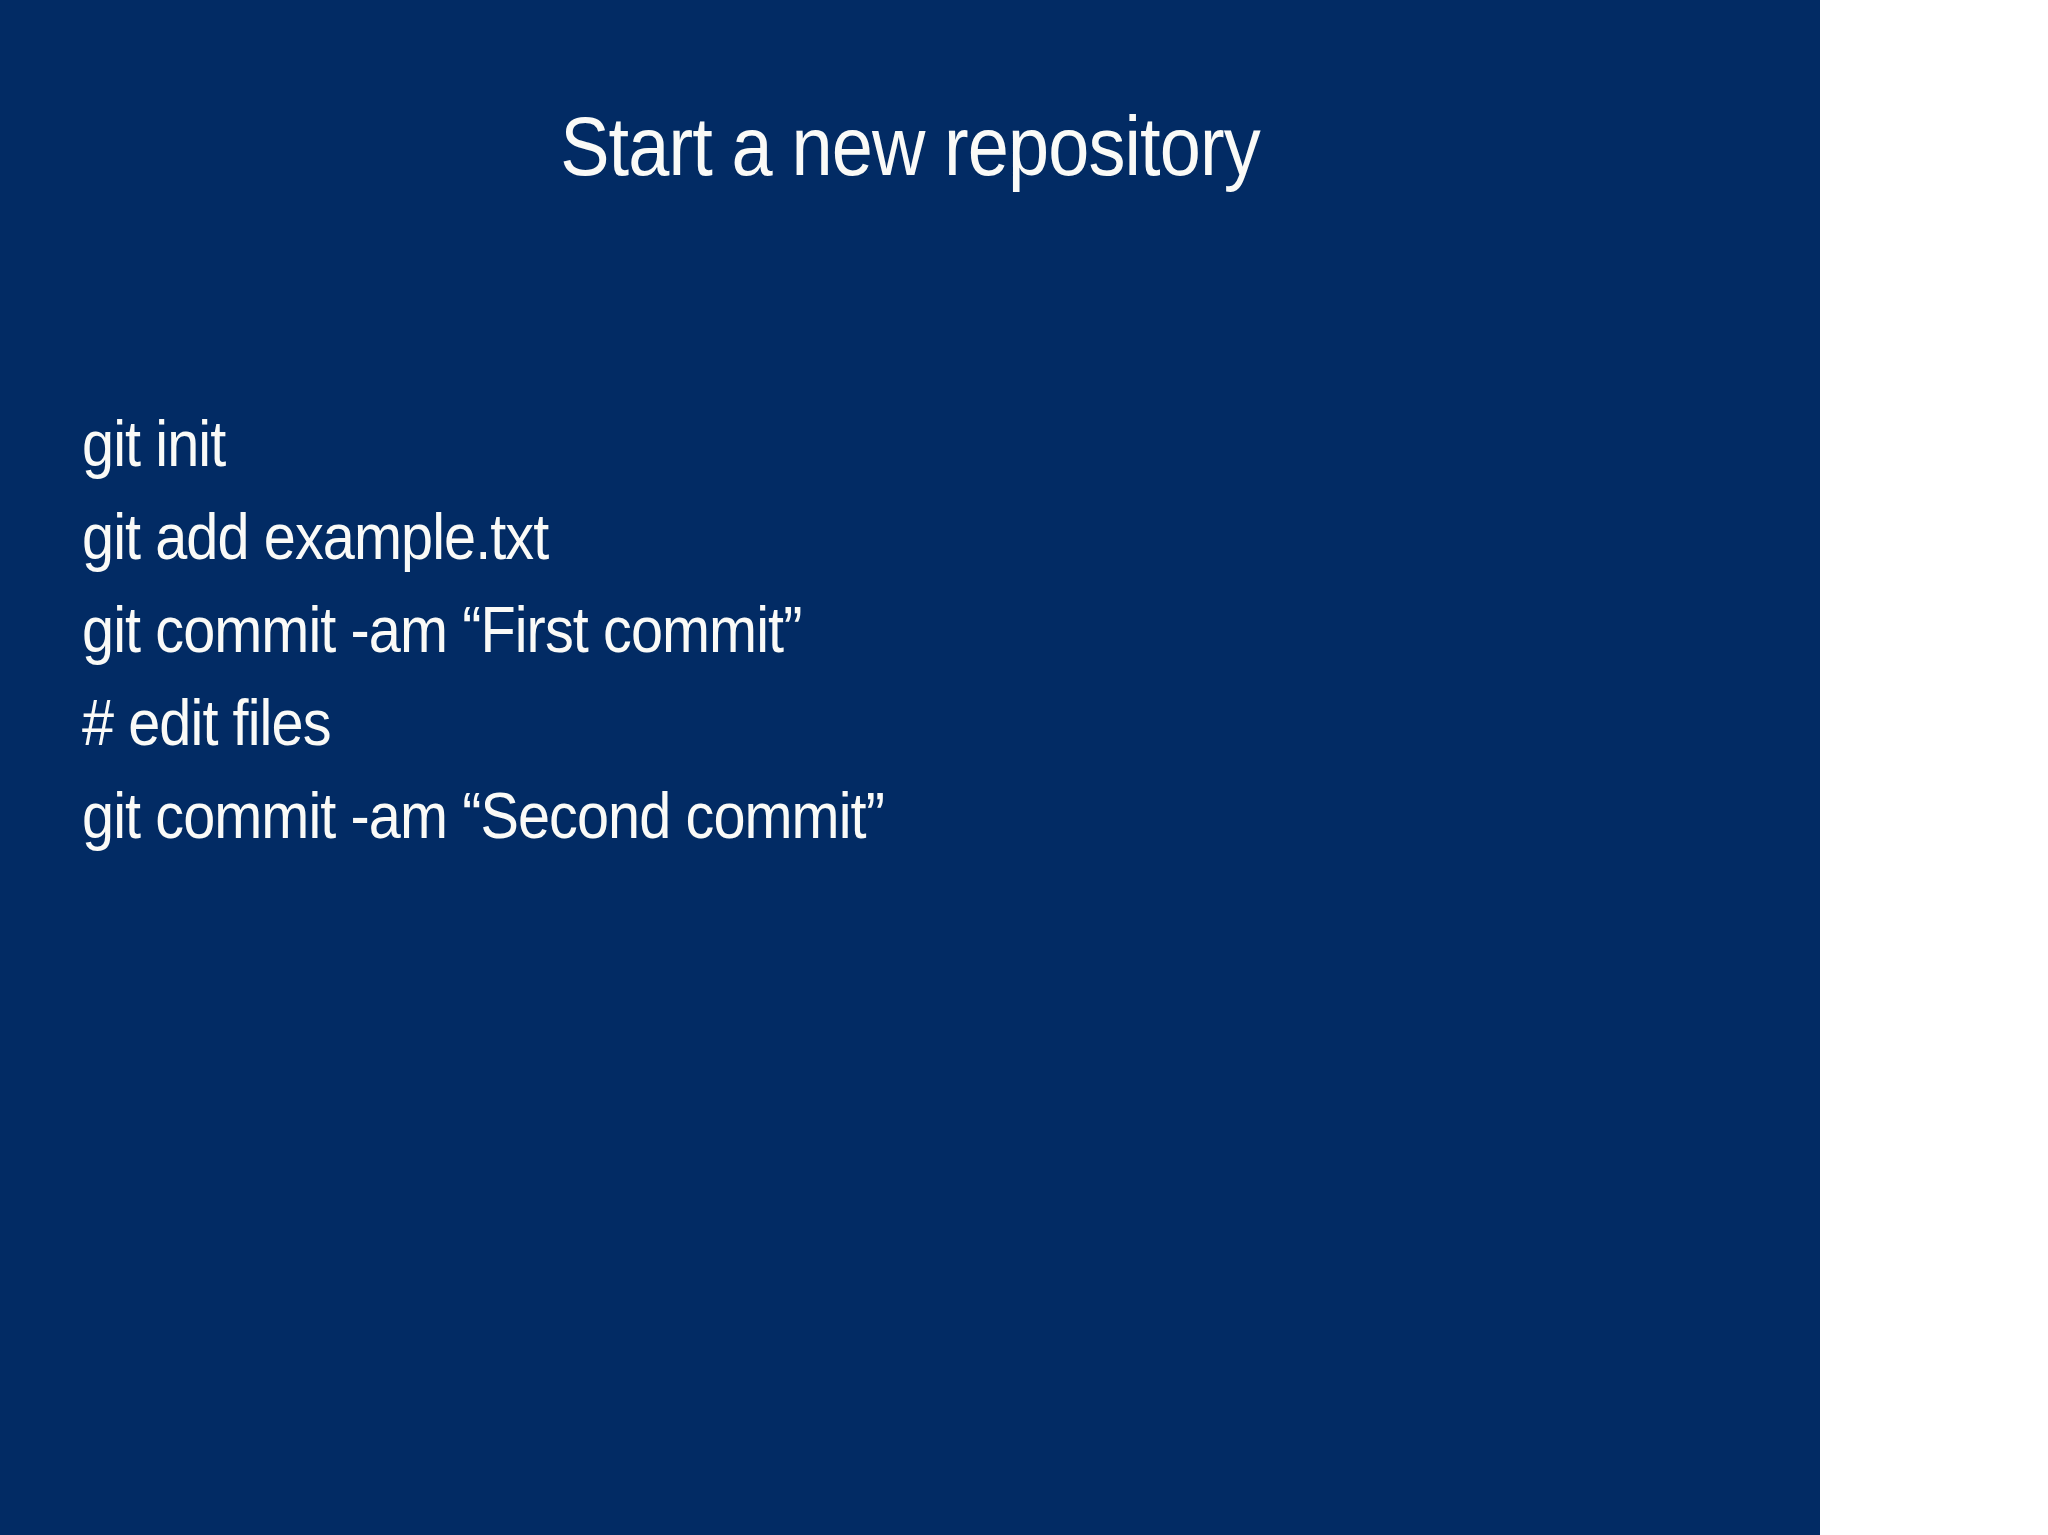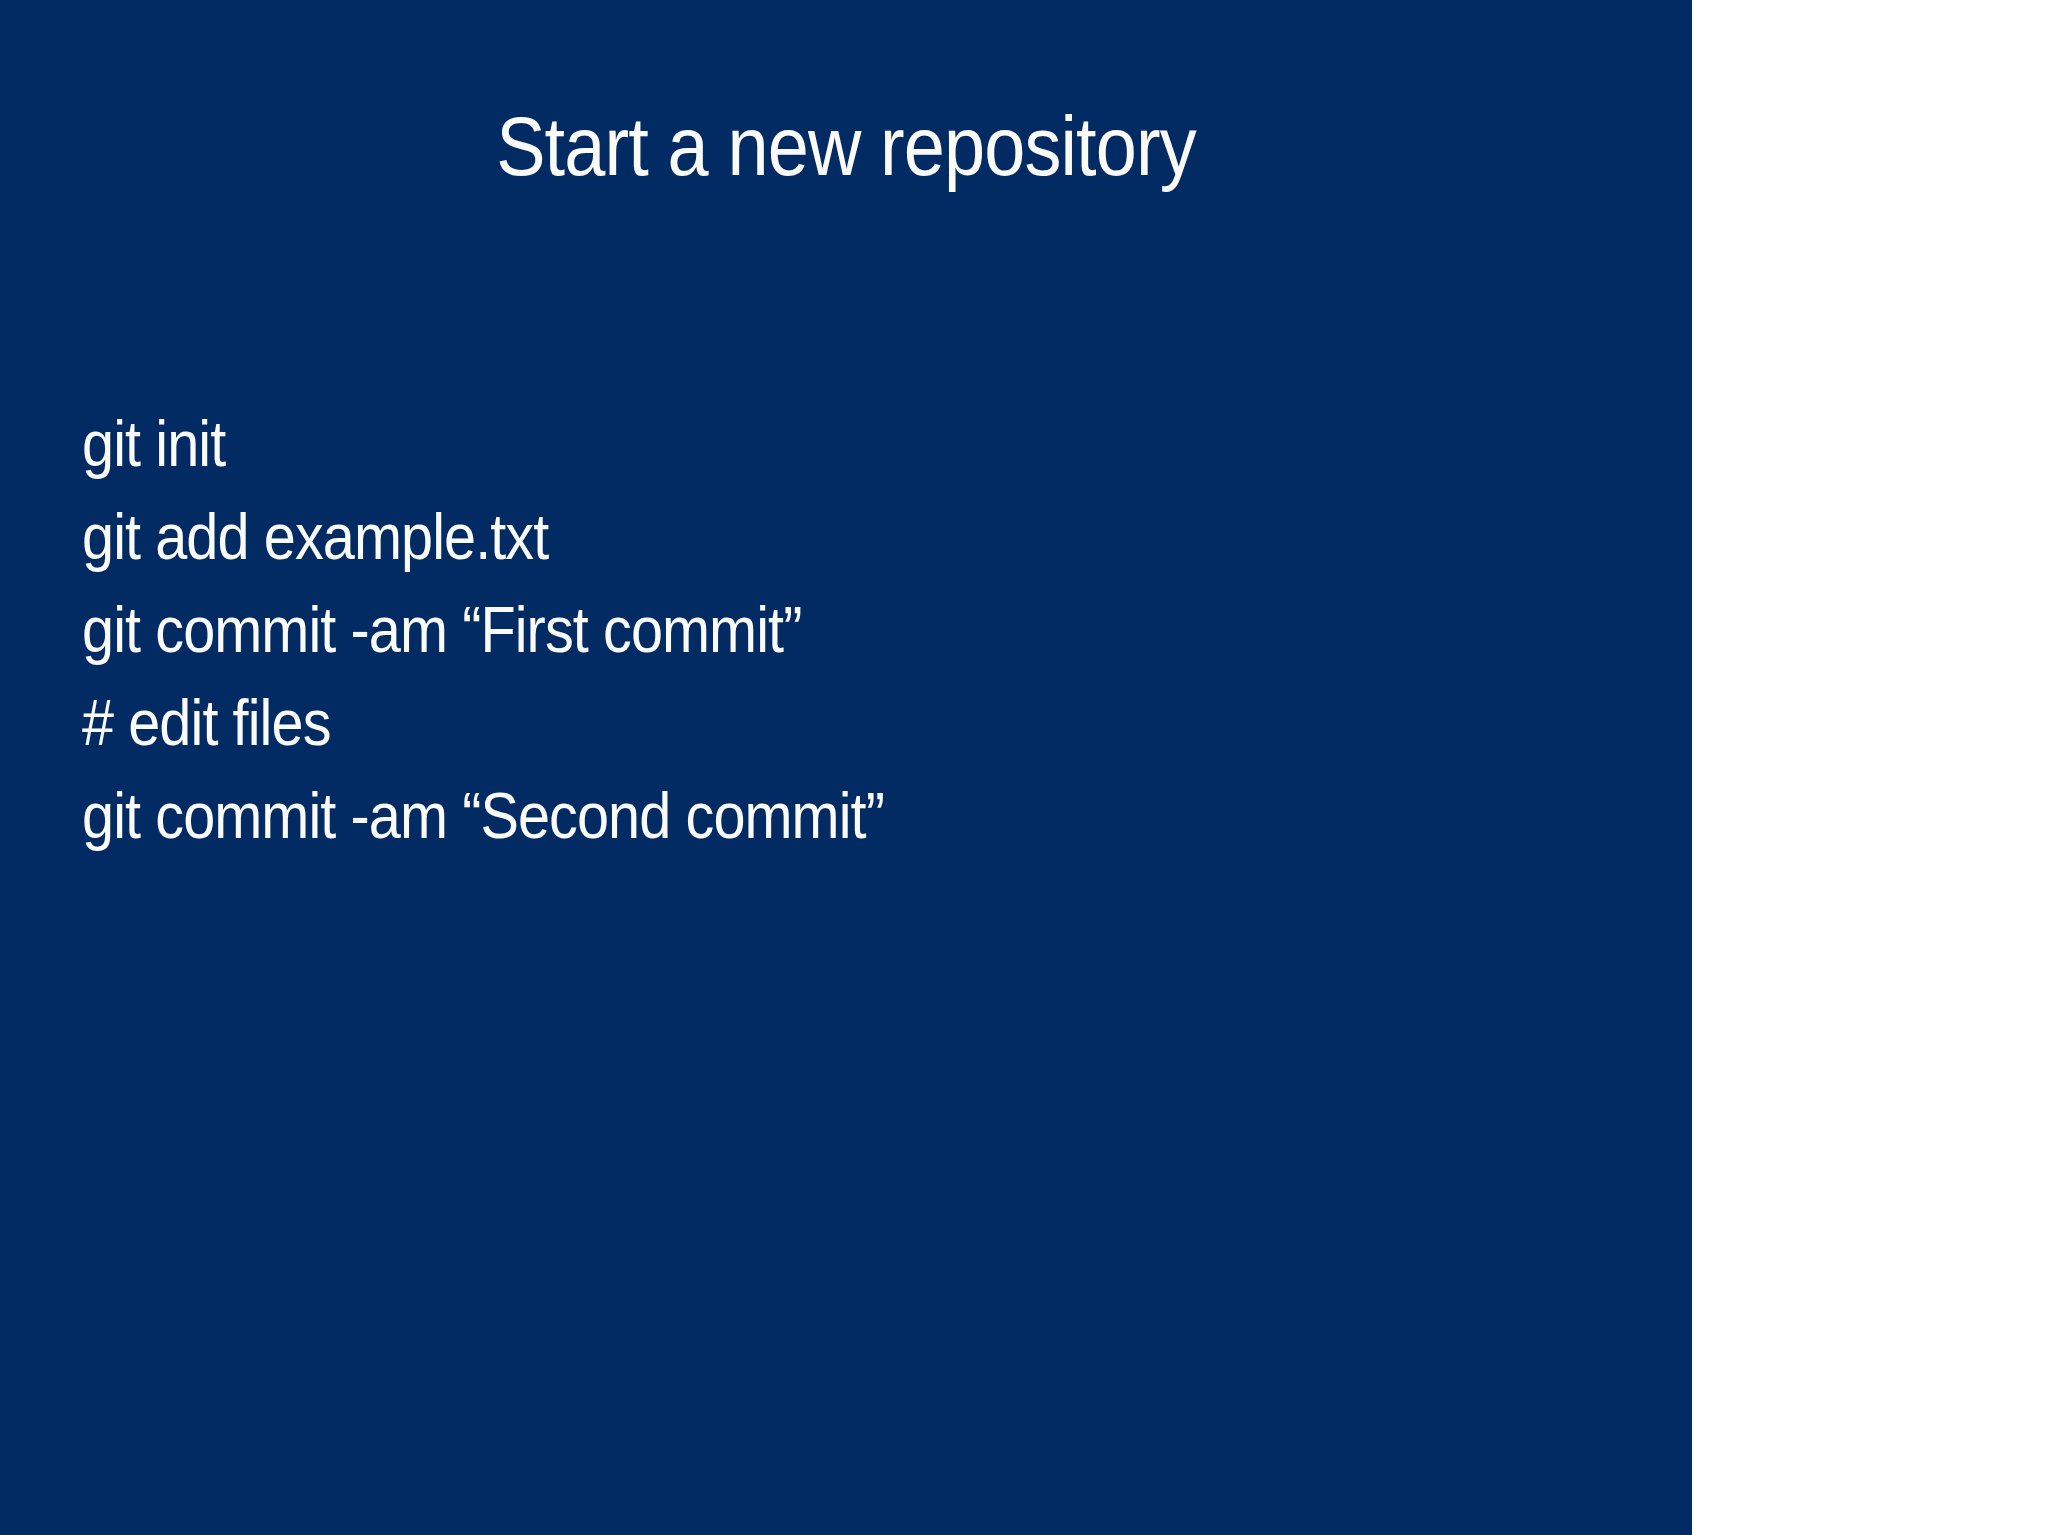--- a/index.html
+++ b/index.html
@@ -7,21 +7,21 @@
     padding: 0;
   }
   body {
     width: 2048px;
     height: 1535px;
     overflow: hidden;
     font-family: "Liberation Sans", sans-serif;
   }
   .slide {
     position: relative;
-    width: 1692px;
+    width: 1820px;
     height: 1535px;
     background: #022B64; 
   }
   .slide-title {
     position: absolute;
     top: 98px;
     left: 0;
     width: 100%;
     text-align: center;
     font-size: 84px;

